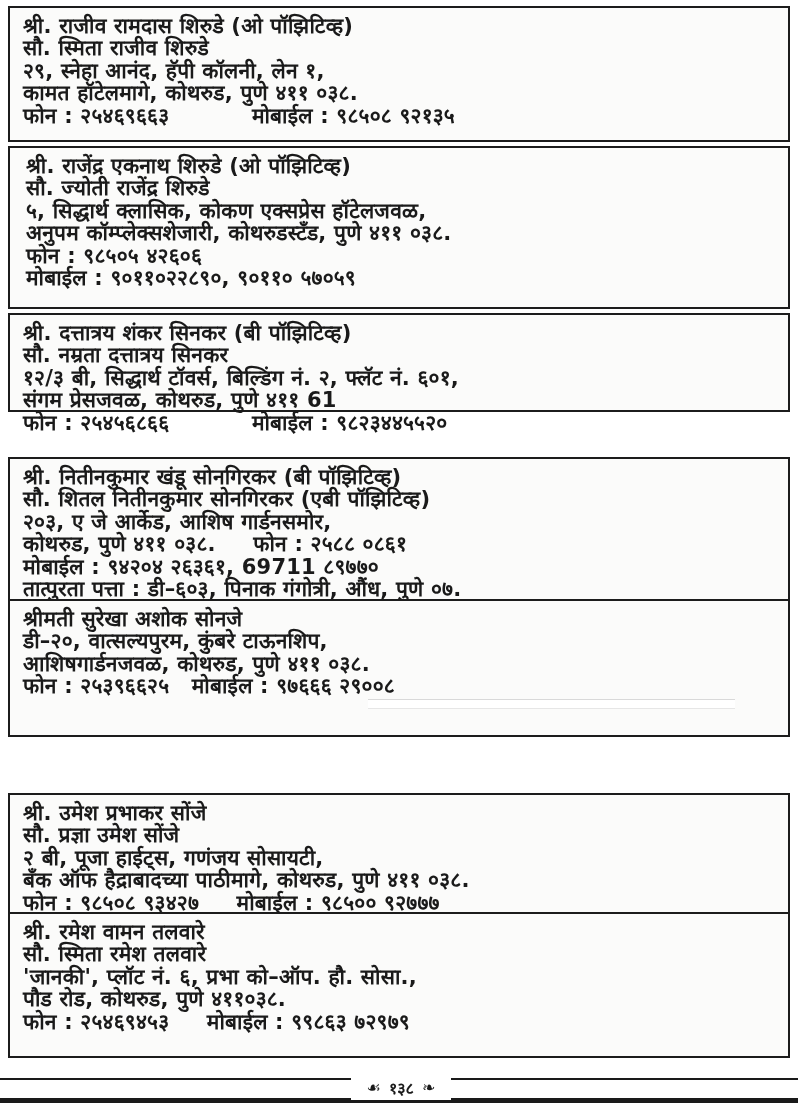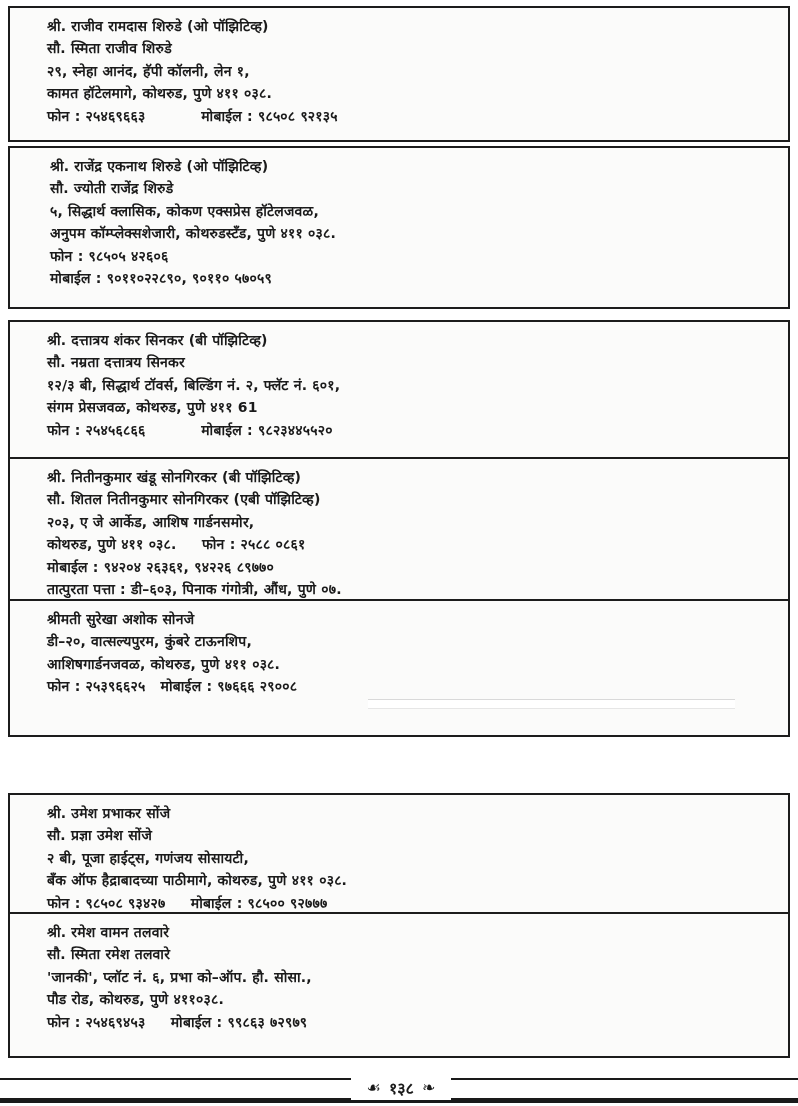--- a/index.html
+++ b/index.html
@@ -20,29 +20,28 @@
   .entry {
     position: absolute;
     left: 8px;
     width: 782px;
     box-sizing: border-box;
     border: 2px solid #1c1c1c;
     background: #fbfbfa;
     padding: 7px 13px 0 13px;
   }
   .line {
-    font-size: 14px;
+    font-size: 21px;
     line-height: 22.4px;
     white-space: pre-wrap;
     letter-spacing: 0.2px;
-    margin-left: 24px;
   }
   #entry-1 { top: 6px;   height: 136px; }
   #entry-2 { top: 146px; height: 163px; padding-left: 16px; }
-  #entry-3 { top: 320px; height: 140px; }
+  #entry-3 { top: 313px; height: 99px; }
   #entry-4 { top: 457px; height: 166px; }
   #entry-5 { top: 599px; height: 138px; }
   #entry-6 { top: 793px; height: 139px; }
   #entry-7 { top: 912px; height: 146px; }
   .redaction-bar {
     position: absolute;
     left: 358px;
     top: 98px;
     width: 367px;
     height: 8px;
@@ -110,21 +109,21 @@
     <div class="line">१२/३ बी, सिद्धार्थ टॉवर्स, बिल्डिंग नं. २, फ्लॅट नं. ६०१,</div>
     <div class="line">संगम प्रेसजवळ, कोथरुड, पुणे ४११ 61</div>
     <div class="line">फोन : २५४५६८६६           मोबाईल : ९८२३४४५५२०</div>
   </div>
 
   <div class="entry" id="entry-4">
     <div class="line">श्री. नितीनकुमार खंडू सोनगिरकर (बी पॉझिटिव्ह)</div>
     <div class="line">सौ. शितल नितीनकुमार सोनगिरकर (एबी पॉझिटिव्ह)</div>
     <div class="line">२०३, ए जे आर्केड, आशिष गार्डनसमोर,</div>
     <div class="line">कोथरुड, पुणे ४११ ०३८.     फोन : २५८८ ०८६१</div>
-    <div class="line">मोबाईल : ९४२०४ २६३६१, ९४२२६ ८९७७०</div>
+    <div class="line">मोबाईल : ९४२०४ २६३६१, 69711 ८९७७०</div>
     <div class="line">तात्पुरता पत्ता : डी–६०३, पिनाक गंगोत्री, औंध, पुणे ०७.</div>
   </div>
 
   <div class="entry" id="entry-5">
     <div class="line">श्रीमती सुरेखा अशोक सोनजे</div>
     <div class="line">डी–२०, वात्सल्यपुरम, कुंबरे टाऊनशिप,</div>
     <div class="line">आशिषगार्डनजवळ, कोथरुड, पुणे ४११ ०३८.</div>
     <div class="line">फोन : २५३९६६२५   मोबाईल : ९७६६६ २९००८</div>
     <div class="redaction-bar"></div>
   </div>

